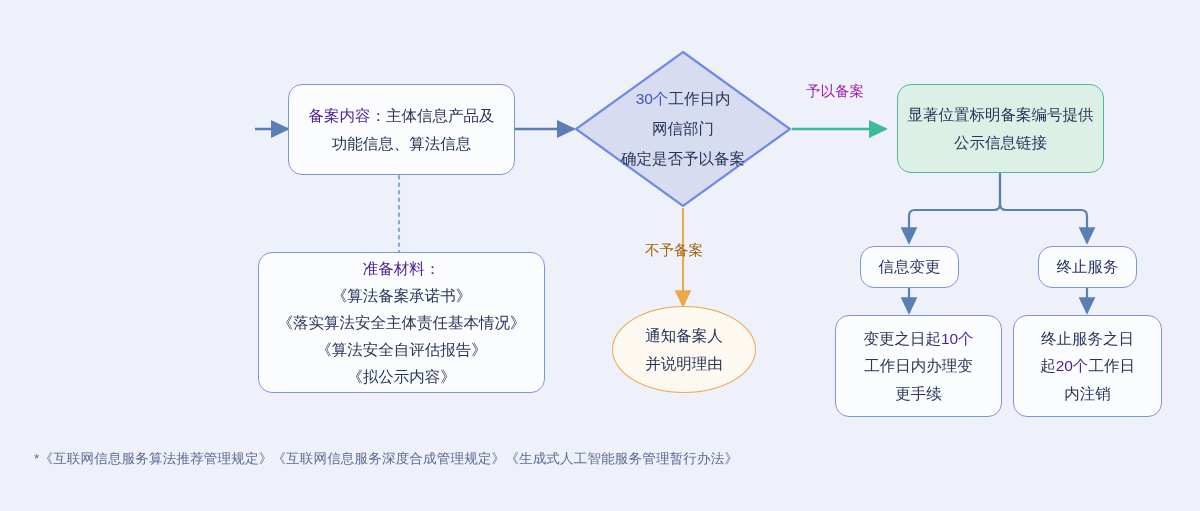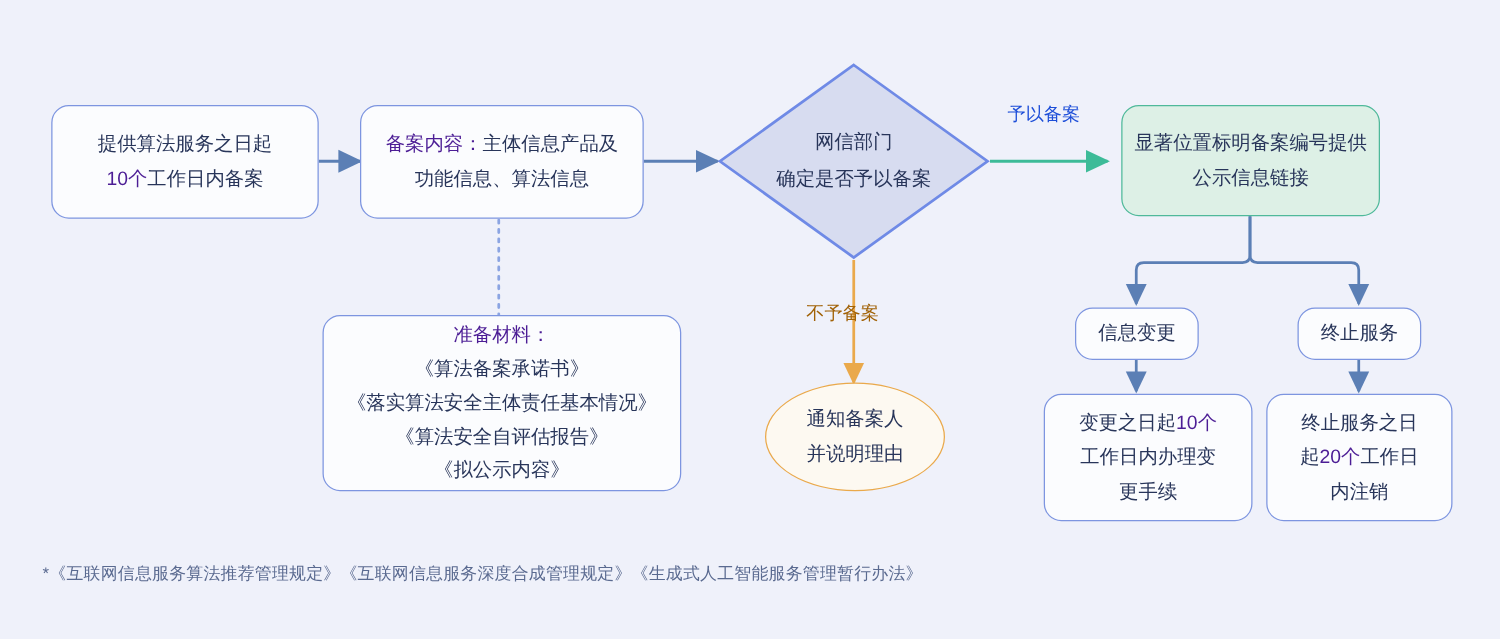--- a/index.html
+++ b/index.html
@@ -71,21 +71,21 @@
     border-radius: 50%;
   }
   .ln { line-height: 1.75; }
   .accent { color: #4c1d95; }
   .accent-blue { color: #3a56c4; }
   .edge-label {
     position: absolute;
     font-size: 14.5px;
     white-space: nowrap;
   }
-  .lbl-green { color: #1d4ed8; }
+  .lbl-green { color: #a21caf; }
   .lbl-orange { color: #a16207; }
   .footnote {
     position: absolute;
     left: 34px;
     top: 450px;
     font-size: 13.5px;
     color: #5a6a90;
     white-space: nowrap;
     letter-spacing: 0.2px;
   }
@@ -120,39 +120,36 @@
     <path d="M683,208 L683,306" stroke="#eaa94b" stroke-width="2.2" fill="none" marker-end="url(#ah-orange)"></path>
 
     <path d="M1000,173 L1000,204 Q1000,210 994,210 L915,210 Q909,210 909,216 L909,243" stroke="#5b7fb5" stroke-width="2.2" fill="none" marker-end="url(#ah-blue)"></path>
     <path d="M1000,173 L1000,204 Q1000,210 1006,210 L1081,210 Q1087,210 1087,216 L1087,243" stroke="#5b7fb5" stroke-width="2.2" fill="none" marker-end="url(#ah-blue)"></path>
 
     <path d="M909,288 L909,313" stroke="#5b7fb5" stroke-width="2.2" fill="none" marker-end="url(#ah-blue)"></path>
 
     <path d="M1087,288 L1087,313" stroke="#5b7fb5" stroke-width="2.2" fill="none" marker-end="url(#ah-blue)"></path>
   </svg>
 
-  <div class="node box t15" style="left:41px; top:84px; width:214px; height:91px;">
-    <div class="ln">提供算法服务之日起</div>
-    <div class="ln">
-      <span class="accent">10个</span><span>工作日内备案</span>
-    </div>
-  </div>
 
   <div class="node box t15" style="left:288px; top:84px; width:227px; height:91px;">
     <div class="ln">
       <span class="accent">备案内容：</span><span>主体信息产品及</span>
     </div>
     <div class="ln">功能信息、算法信息</div>
   </div>
 
   <div class="diamond-wrap" style="left:574px; top:50px; width:218px; height:158px;">
     <svg class="diamond-shape" viewBox="0 0 218 158" preserveAspectRatio="none">
       <polygon points="109,2 216,79 109,156 2,79" fill="#d7dcf0" stroke="#6f8ae6" stroke-width="2.2"></polygon>
     </svg>
     <div class="diamond-text t15">
+      <div>
+        <span class="accent-blue">30个</span><span>工作日内</span>
+      </div>
       <div>网信部门</div>
       <div>确定是否予以备案</div>
     </div>
   </div>
 
   <div class="edge-label lbl-green" style="left:806px; top:82px;">予以备案</div>
 
   <div class="edge-label lbl-orange" style="left:645px; top:241px;">不予备案</div>
 
   <div class="node box-green t15" style="left:897px; top:84px; width:207px; height:89px;">

